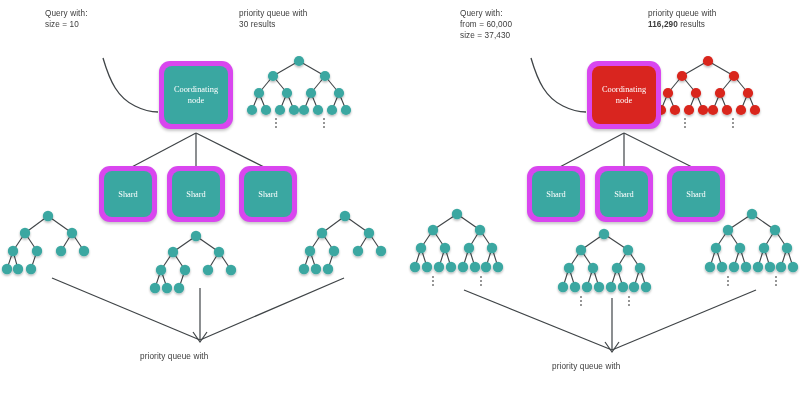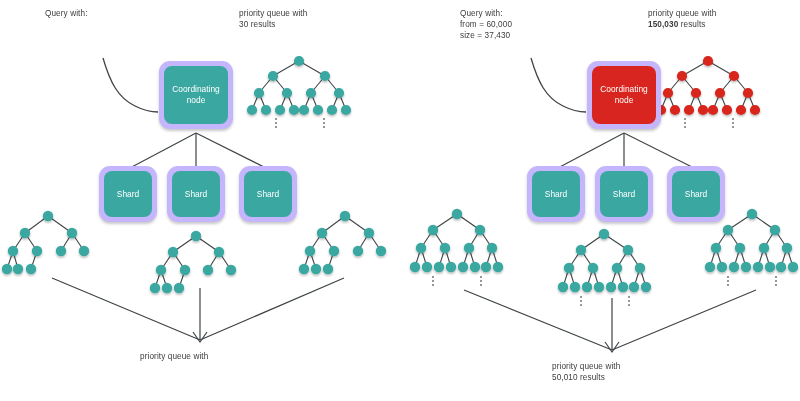--- a/index.html
+++ b/index.html
@@ -39,27 +39,28 @@
     line-height: 11px;
     color: #3c3c3c;
     letter-spacing: 0.1px;
     white-space: nowrap;
   }
   .caption b { font-weight: bold; }
 
   .node-box {
     position: absolute;
     border-radius: 11px;
-    background: #c4b5fd;
+    background: #d946ef;
     box-shadow: 0 2px 3px rgba(0,0,0,0.22);
     display: flex;
     align-items: center;
     justify-content: center;
     padding: 5px;
     box-sizing: border-box;
+    font-family: Liberation Serif, serif;
   }
   .node-box .inner {
     width: 100%;
     height: 100%;
     border-radius: 8px;
     display: flex;
     align-items: center;
     justify-content: center;
     color: #ffffff;
     font-size: 8.4px;
@@ -219,20 +220,21 @@
             <circle cx="381" cy="251" r="5.2"></circle>
           <circle cx="304" cy="269" r="5.2"></circle>
             <circle cx="316" cy="269" r="5.2"></circle>
             <circle cx="328" cy="269" r="5.2"></circle>
         </g>
       </g>
     </svg>
 
     <div class="caption" style="left:45px; top:8px; width:120px;">
       <div>Query with:</div>
+      <div>size = 10</div>
     </div>
 
     <div class="caption" style="left:239px; top:8px; width:120px;">
       <div>priority queue with</div>
       <div><span>30 results</span></div>
     </div>
 
     <div class="node-box coord-box" style="left:159px; top:61px;">
       <div class="inner teal">
         <div>
@@ -465,21 +467,21 @@
     </svg>
 
     <div class="caption" style="left:60px; top:8px; width:150px;">
       <div>Query with:</div>
       <div>from = 60,000</div>
       <div>size = 37,430</div>
     </div>
 
     <div class="caption" style="left:248px; top:8px; width:120px;">
       <div>priority queue with</div>
-      <div><b>150,030</b><span> results</span></div>
+      <div><b>116,290</b><span> results</span></div>
     </div>
 
     <div class="node-box coord-box" style="left:187px; top:61px;">
       <div class="inner red">
         <div>
           <div>Coordinating</div>
           <div>node</div>
         </div>
       </div>
     </div>
@@ -495,17 +497,16 @@
       </div>
     </div>
     <div class="node-box shard-box" style="left:267px; top:166px;">
       <div class="inner teal">
         <span>Shard</span>
       </div>
     </div>
 
     <div class="caption" style="left:152px; top:361px; width:120px;">
       <div>priority queue with</div>
-      <div>50,010 results</div>
     </div>
   </div>
 
 </div>
 
 </body></html>

